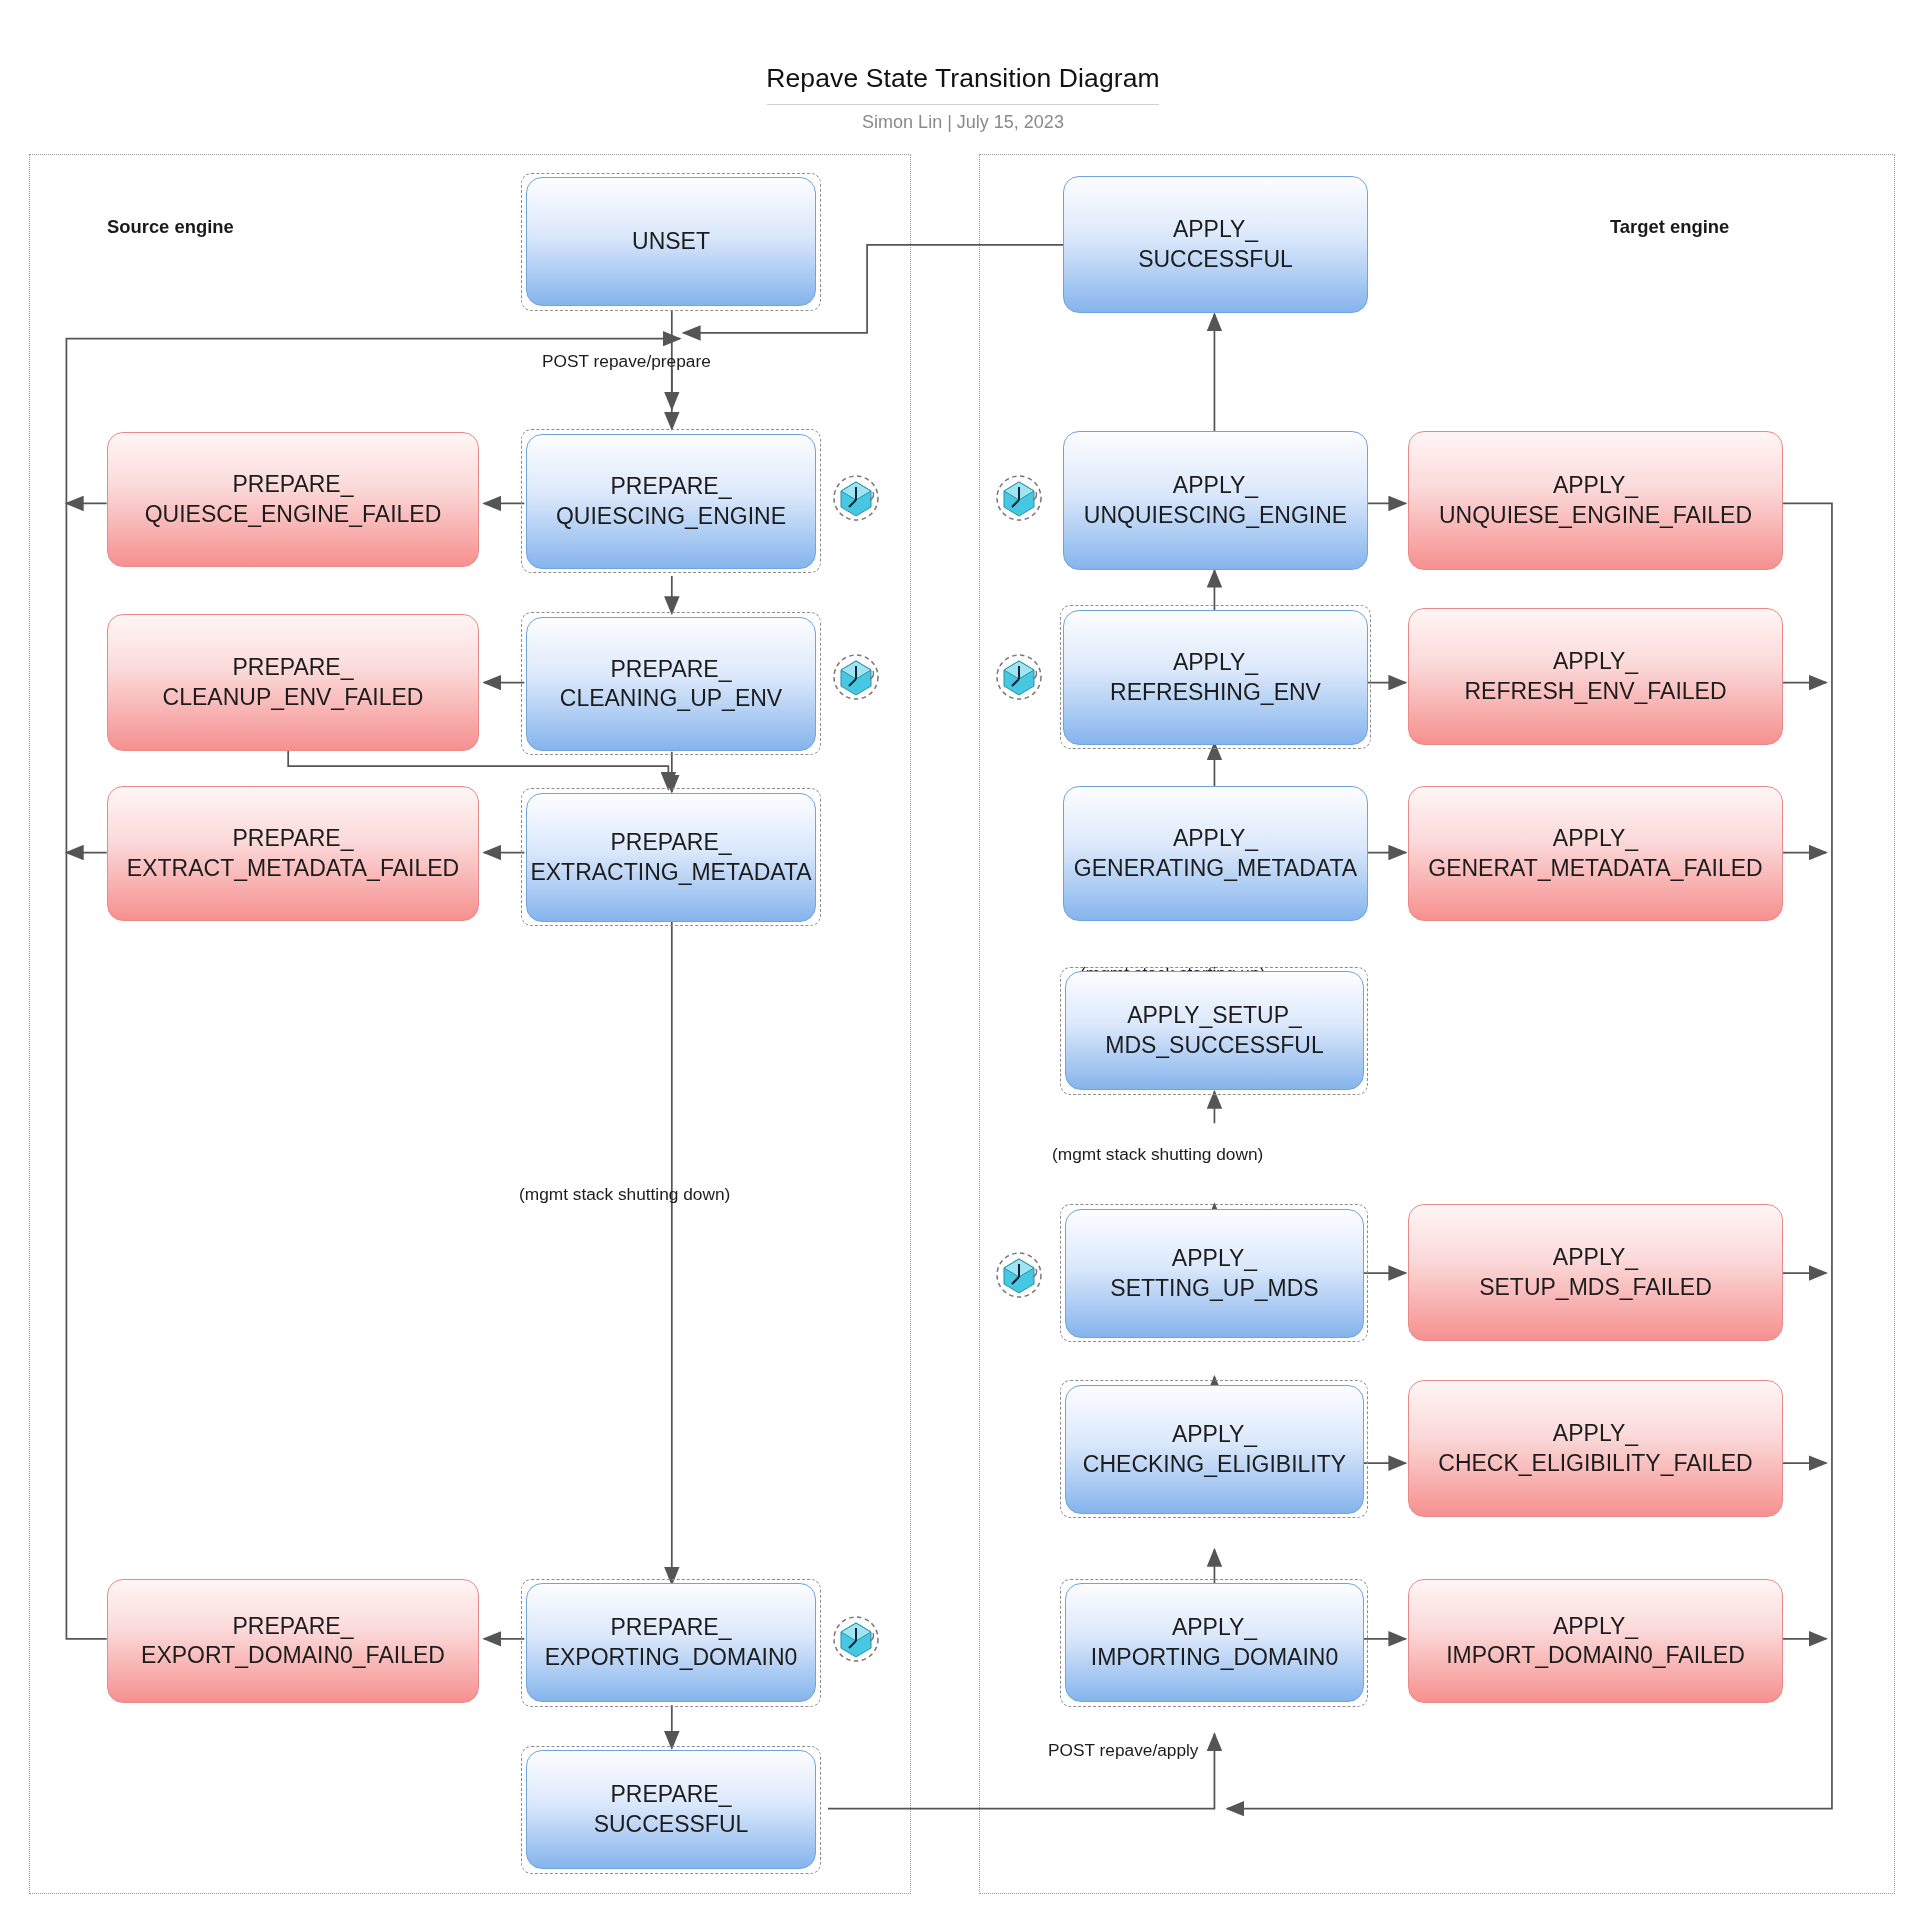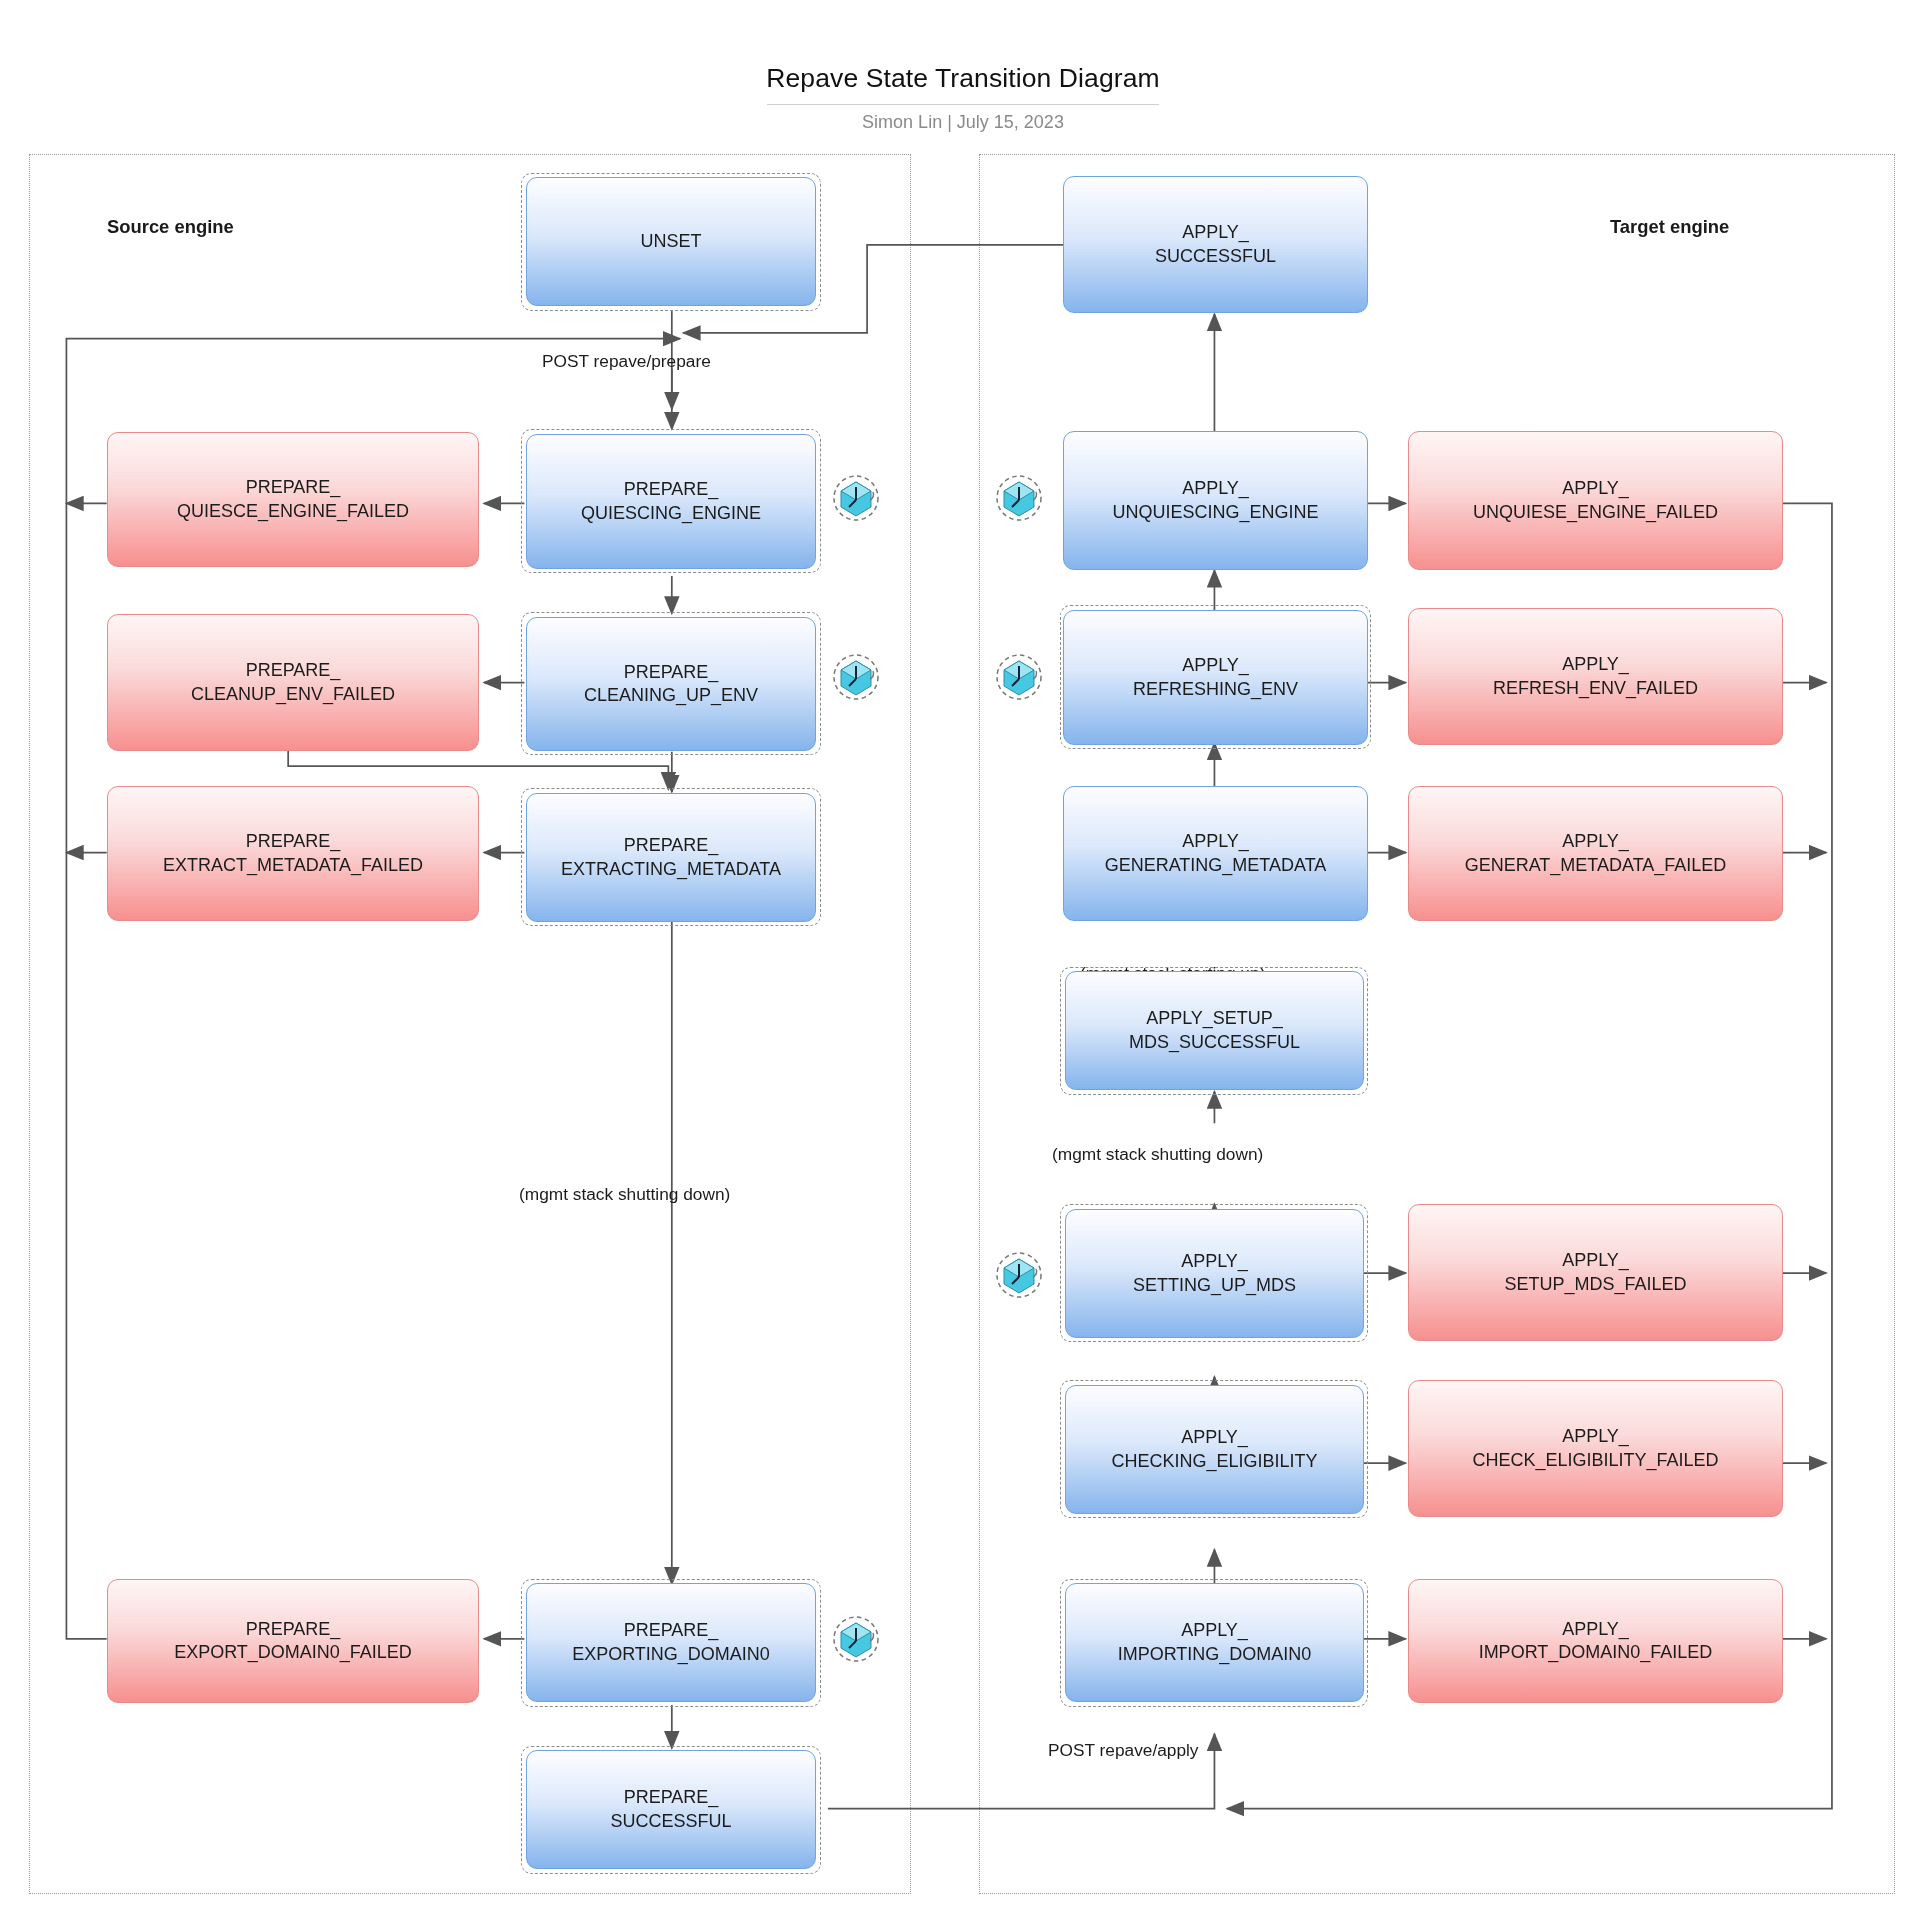--- a/index.html
+++ b/index.html
@@ -59,26 +59,26 @@
     font-weight: bold;
     color: #1a1a1a;
   }
   #lane-source-label { left: 107px;  top: 216px; }
   #lane-target-label { left: 1610px; top: 216px; }
 
   
   .node {
     position: absolute;
     box-sizing: border-box;
-    border-radius: 11px;
+    border-radius: 16px;
     display: flex;
     align-items: center;
     justify-content: center;
     text-align: center;
-    font-size: 18px;
+    font-size: 23px;
     line-height: 1.28;
     color: #1c1c1c;
     padding: 3.5px 5.8px;
     white-space: pre-line;
   }
   .node.blue {
     background: linear-gradient(180deg, #fdfdff 0%, #dbe8fb 45%, #85b4ec 100%);
     border: 1.2px solid #6fa4df;
   }
   .node.red {

